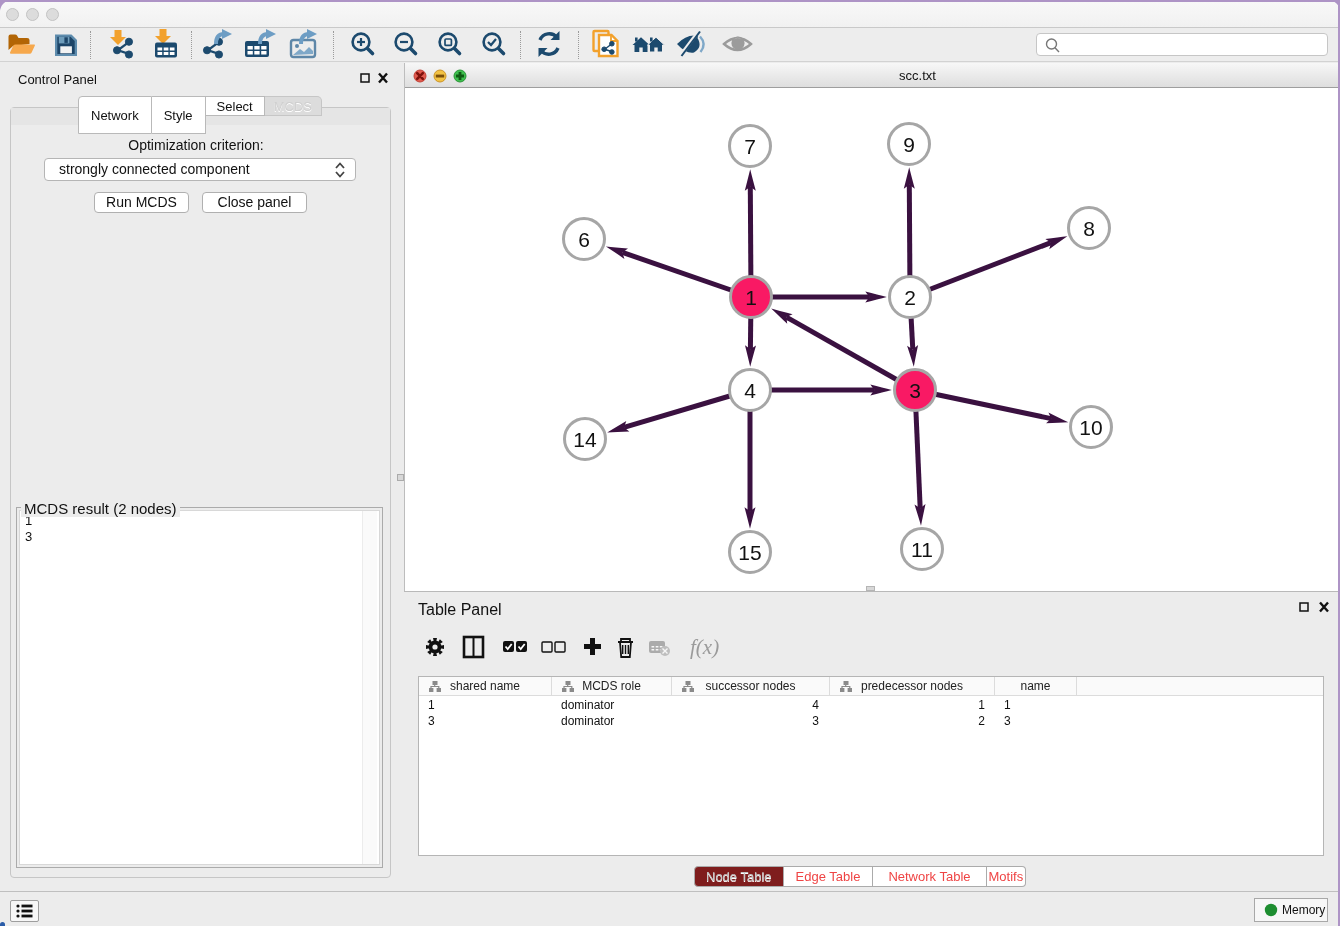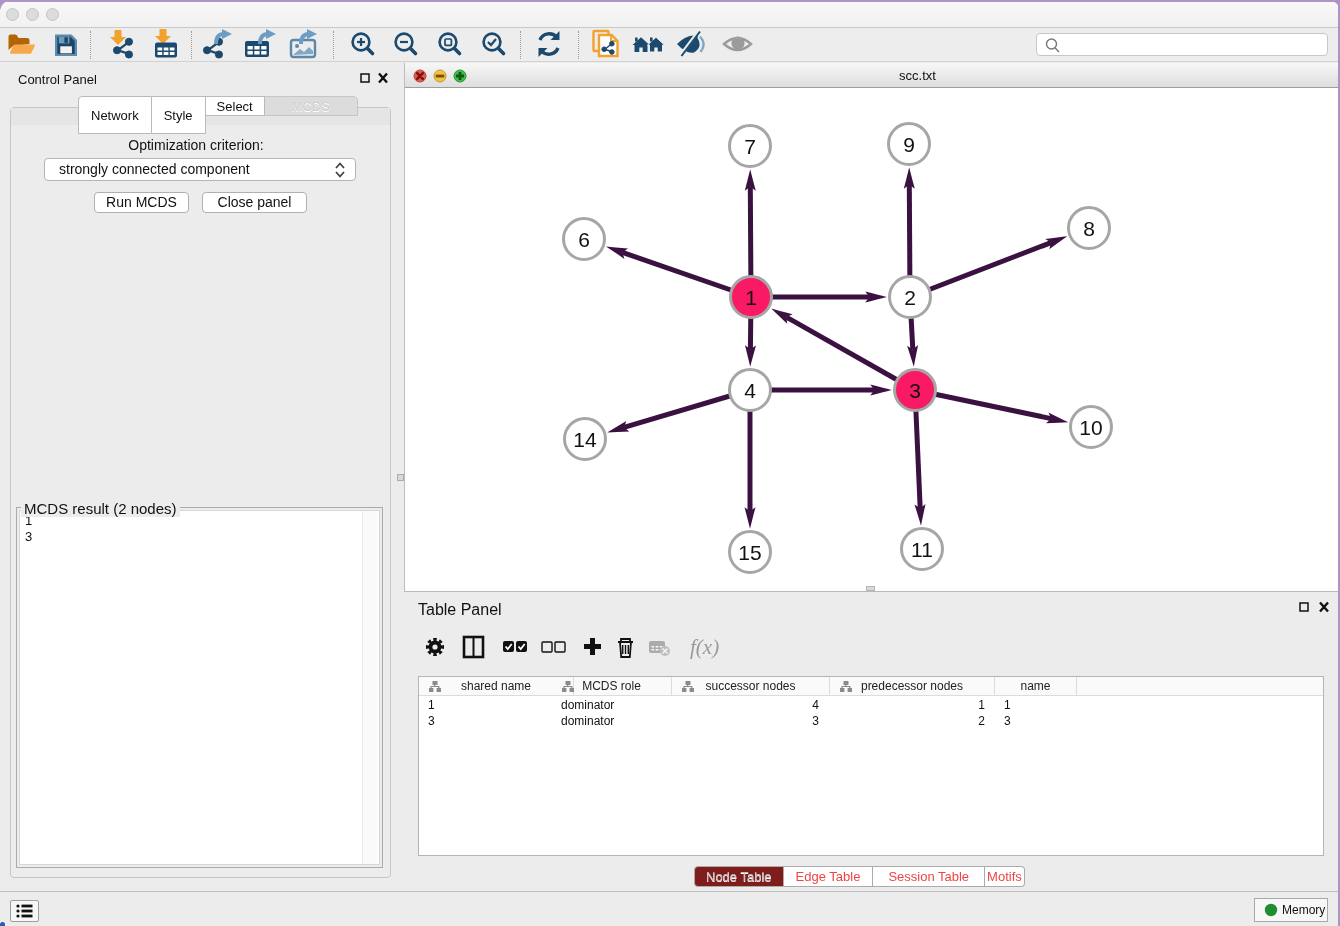--- a/index.html
+++ b/index.html
@@ -202,21 +202,21 @@
 <svg class="abs" style="left:360px;top:72px" width="32" height="14">
     <rect x="1" y="2" width="8" height="8" fill="none" stroke="#111" stroke-width="1.5"></rect>
     <path d="M19 1.5 l8 9 M27 1.5 l-8 9" stroke="#111" stroke-width="2.4"></path>
   </svg>
 <div id="cp-panel"></div>
 <div class="abs" style="left:11px;top:108px;width:379px;height:17px;background:#E5E5E5"></div>
 <div class="tabrow" style="left:78px;top:96px">
     <div class="tab first">Network</div>
     <div class="tab">Style</div>
     <div class="tab" style="padding:0 11px">Select</div>
-    <div class="tab sel" style="padding:0 27px">MCDS</div>
+    <div class="tab sel" style="padding:0 9px">MCDS</div>
   </div>
 <div id="opt-label">Optimization criterion:</div>
 <div id="dropdown">strongly connected component<svg width="16" height="20" style="position:absolute;right:7px;top:1px">
       <path d="M4 8 L8 3.5 L12 8 M4 12 L8 16.5 L12 12" fill="none" stroke="#444" stroke-width="1.8"></path>
     </svg></div>
 <div class="btn" style="left:94px;top:192px;width:95px">Run MCDS</div>
 <div class="btn" style="left:202px;top:192px;width:105px">Close panel</div>
 <div id="fieldset"></div>
 <div id="fieldlegend">MCDS result (2 nodes)</div>
 <div id="fieldwhite">
@@ -325,21 +325,21 @@
         <rect x="251.7" y="58.0" width="2.7" height="1.5" fill="#fff"></rect>
         <rect x="255.8" y="58.0" width="2.7" height="1.5" fill="#fff"></rect>
       </g>
       <circle cx="261" cy="60" r="5" fill="#999"></circle>
       <path d="M258.5 57.5 l5 5 M263.5 57.5 l-5 5" stroke="#fff" stroke-width="1.4"></path>
     </g>
     <text x="286" y="63" font-family="Liberation Serif, serif" font-style="italic" font-size="21" fill="#9A9A9A">f(x)</text>
   </svg>
 <div id="tbl">
     <div id="thead">
-<div class="th" style="left:0px;width:155px">
+<div class="th" style="left:0px;width:133px">
         <div class="thl">shared name</div>
       </div>
 <div class="th" style="left:133px;width:120px">
         <div class="thl">MCDS role</div>
       </div>
 <div class="th" style="left:253px;width:158px">
         <div class="thl">successor nodes</div>
       </div>
 <div class="th" style="left:411px;width:165px">
         <div class="thl">predecessor nodes</div>
@@ -381,21 +381,21 @@
 <div class="td" style="left:585px;top:21px">1</div>
 <div class="td" style="left:9px;top:37px">3</div>
 <div class="td" style="left:142px;top:37px">dominator</div>
 <div class="td" style="left:330px;top:37px;width:70px;text-align:right">3</div>
 <div class="td" style="left:495px;top:37px;width:71px;text-align:right">2</div>
 <div class="td" style="left:585px;top:37px">3</div>
 </div>
 <div class="btabs">
     <div class="btab first sel" style="padding:0 11px">Node Table</div>
     <div class="btab" style="padding:0 12px">Edge Table</div>
-    <div class="btab" style="padding:0 15px">Session Table</div>
+    <div class="btab" style="padding:0 15px">Network Table</div>
     <div class="btab last" style="padding:0 2px">Motifs</div>
   </div>
 <div id="statusbar">
 <div id="listbtn"><svg width="27" height="20">
         <g fill="#111">
           <circle cx="7" cy="5" r="1.6"></circle>
           <circle cx="7" cy="10" r="1.6"></circle>
           <circle cx="7" cy="15" r="1.6"></circle>
           <rect x="10.5" y="3.6" width="11" height="2.8"></rect>
           <rect x="10.5" y="8.6" width="11" height="2.8"></rect>

